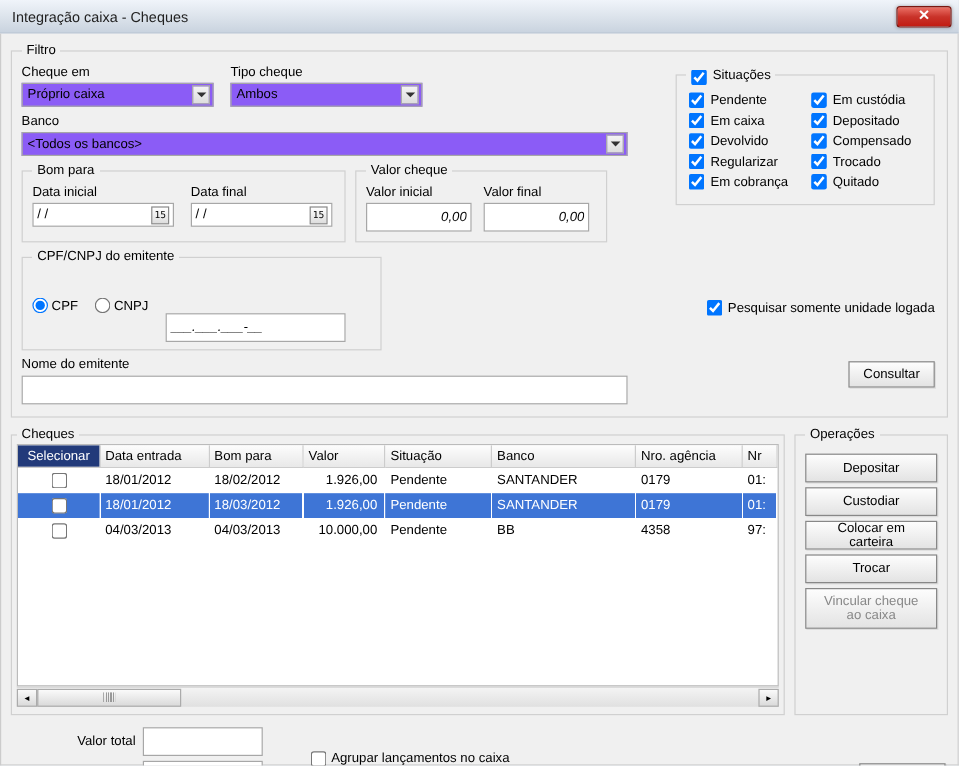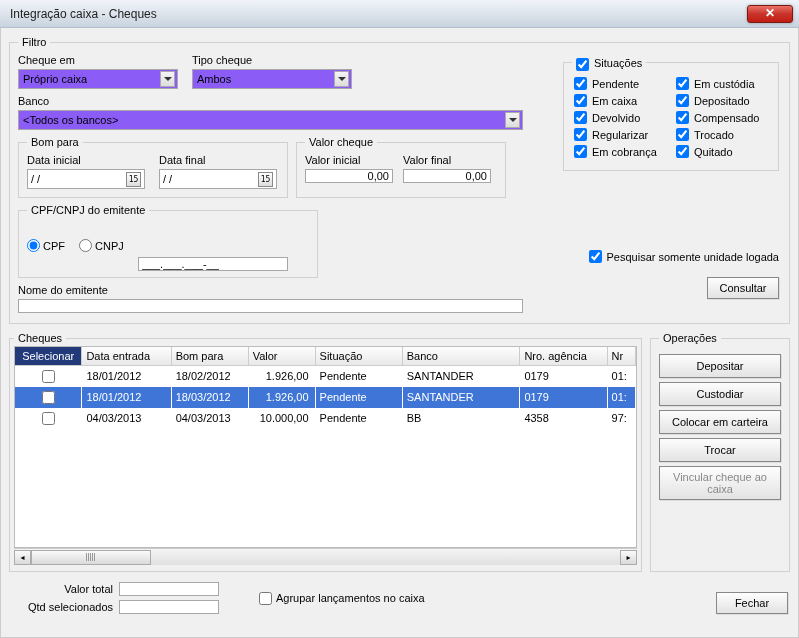--- a/index.html
+++ b/index.html
@@ -67,24 +67,25 @@
 
   
   .row { display:flex; gap:14px; }
   .col { display:flex; flex-direction:column; gap:2px; }
   label.lbl { font-size: 11px; margin-bottom: 1px; }
 
   
   .text-input {
     border: 1px solid #A7A7A7;
     background: #fff;
-    height: 14px;
+    height: 24px;
     padding: 1px 3px;
     font-family: inherit;
     font-size: 11px;
+    font-style: italic;
   }
   .text-input.right { text-align: right; }
 
   .select {
     border: 1px solid #A7A7A7;
     background: #8b5cf6;
     height: 20px;
     font-family: inherit;
     font-size: 11px;
     display: flex;
@@ -211,21 +212,21 @@
   }
   .hscroll .thumb {
     height:15px; width:120px; border:1px solid #ABABAB; background:linear-gradient(#FAFAFA,#DADADA);
     margin-left:0px; display:flex; align-items:center; justify-content:center;
   }
   .hscroll .thumb::after {
     content:""; width:10px; height:8px; background:repeating-linear-gradient(to right,#999 0,#999 1px,transparent 1px,transparent 2px);
   }
   .hscroll .track { flex:1; }
 
-  .ops-fs { width:140px; }
+  .ops-fs { width:128px; }
   .ops-fs .button { width:100%; height:24px; margin-top:4px; }
   .ops-fs .button.tall { height:34px; white-space:normal; line-height:12px; }
 
   .bottom-area {
     display:flex; align-items:flex-end; justify-content:space-between;
     margin-top:10px;
   }
   .bottom-left { display:grid; grid-template-columns: 110px 100px; row-gap:4px; align-items:center; }
   .bottom-left .lblr { text-align:right; padding-right:6px; }
 

